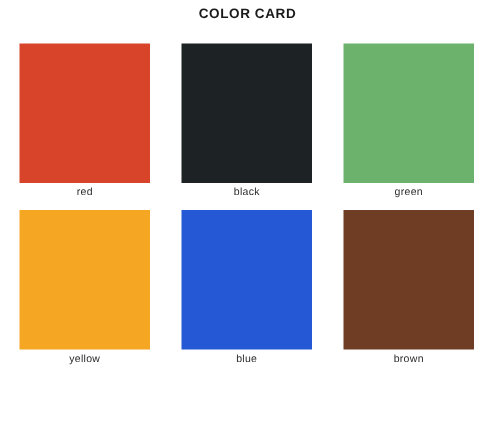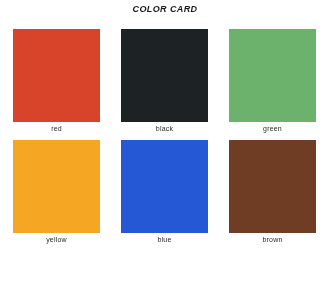--- a/index.html
+++ b/index.html
@@ -26,21 +26,20 @@
     position: absolute;
     top: 4px;
     left: 0;
     width: 330px;
     text-align: center;
     font-size: 9px;
     font-weight: bold;
     letter-spacing: 0.4px;
     color: #1a1a1a;
     filter: blur(0.35px);
-    font-style: italic;
     -webkit-font-smoothing: none;
   }
 
   .swatch-grid {
     position: absolute;
     top: 29px;
     left: 13px;
     width: 304px;
     display: grid;
     grid-template-columns: repeat(3, 87px);

